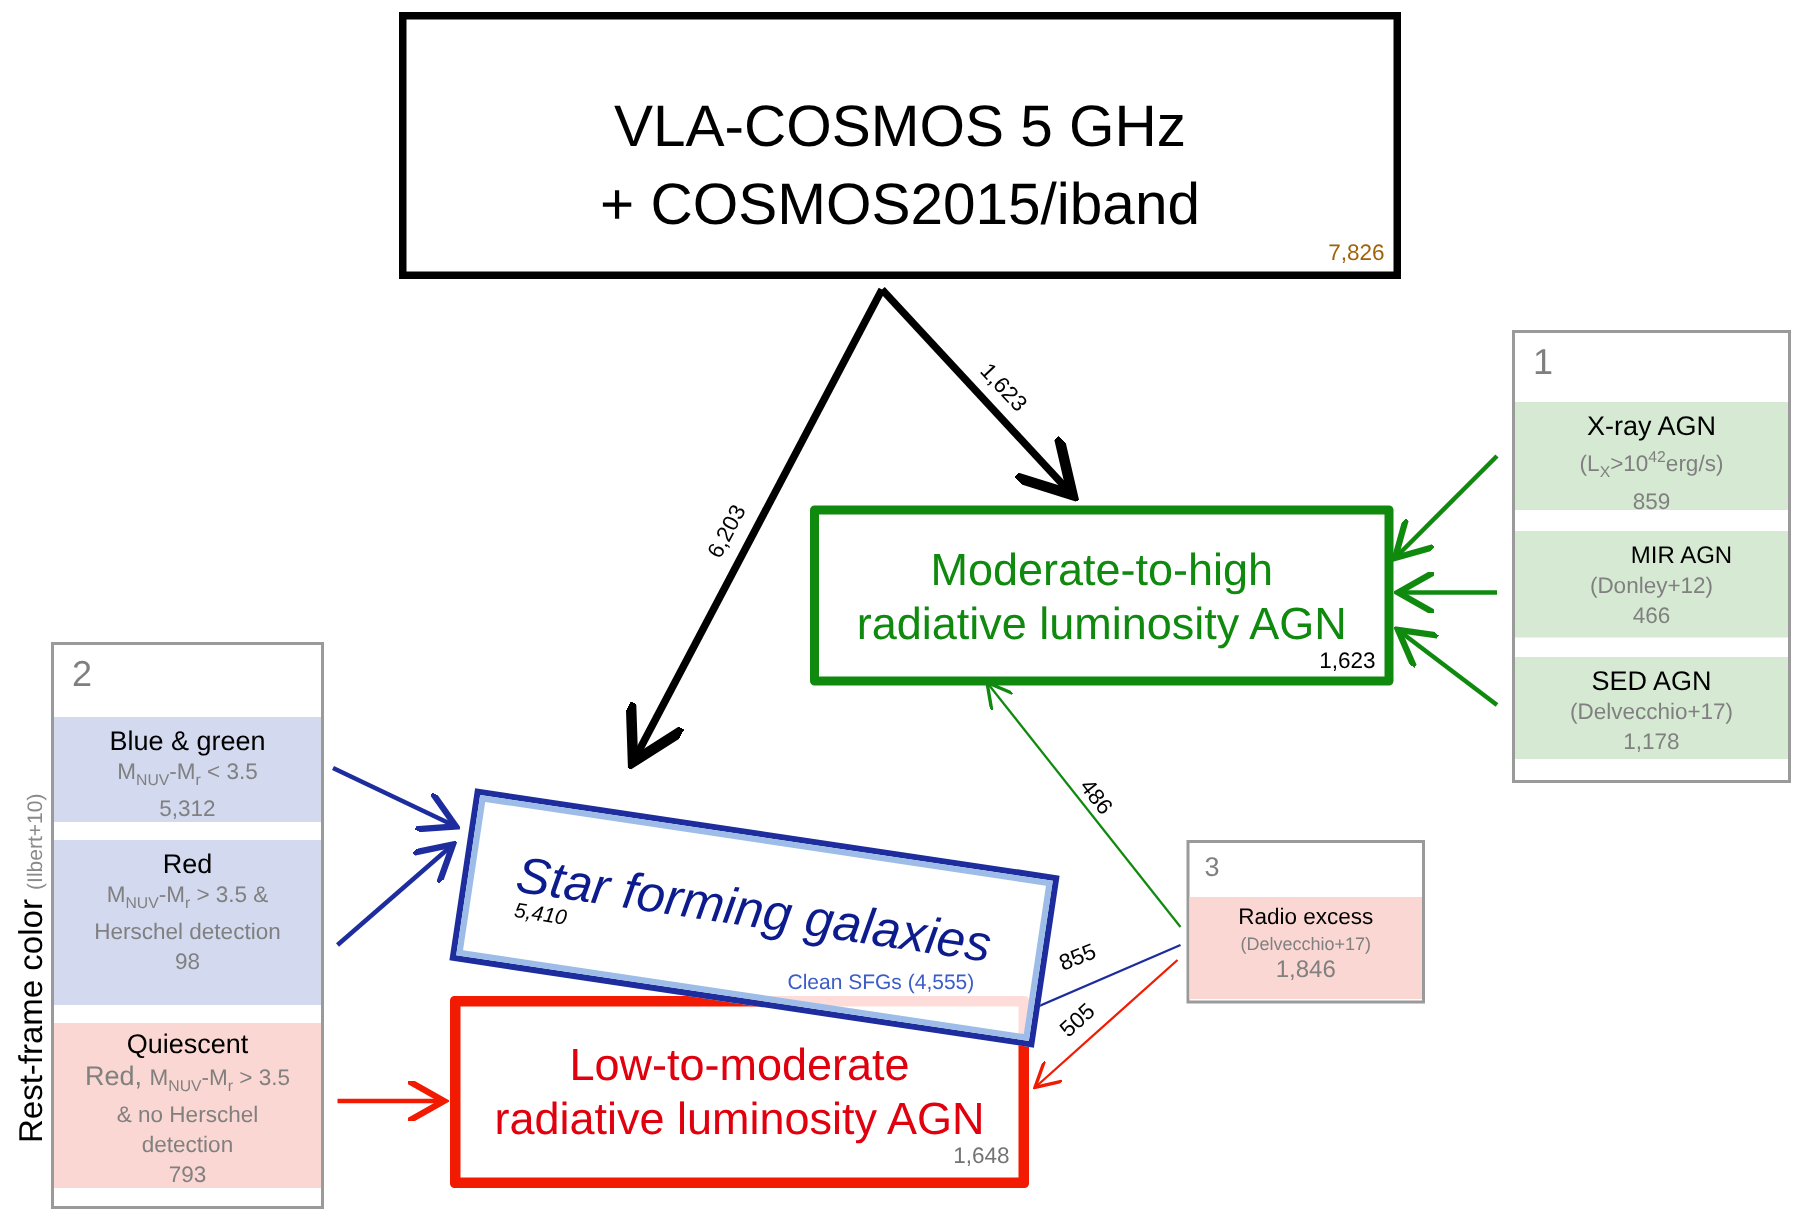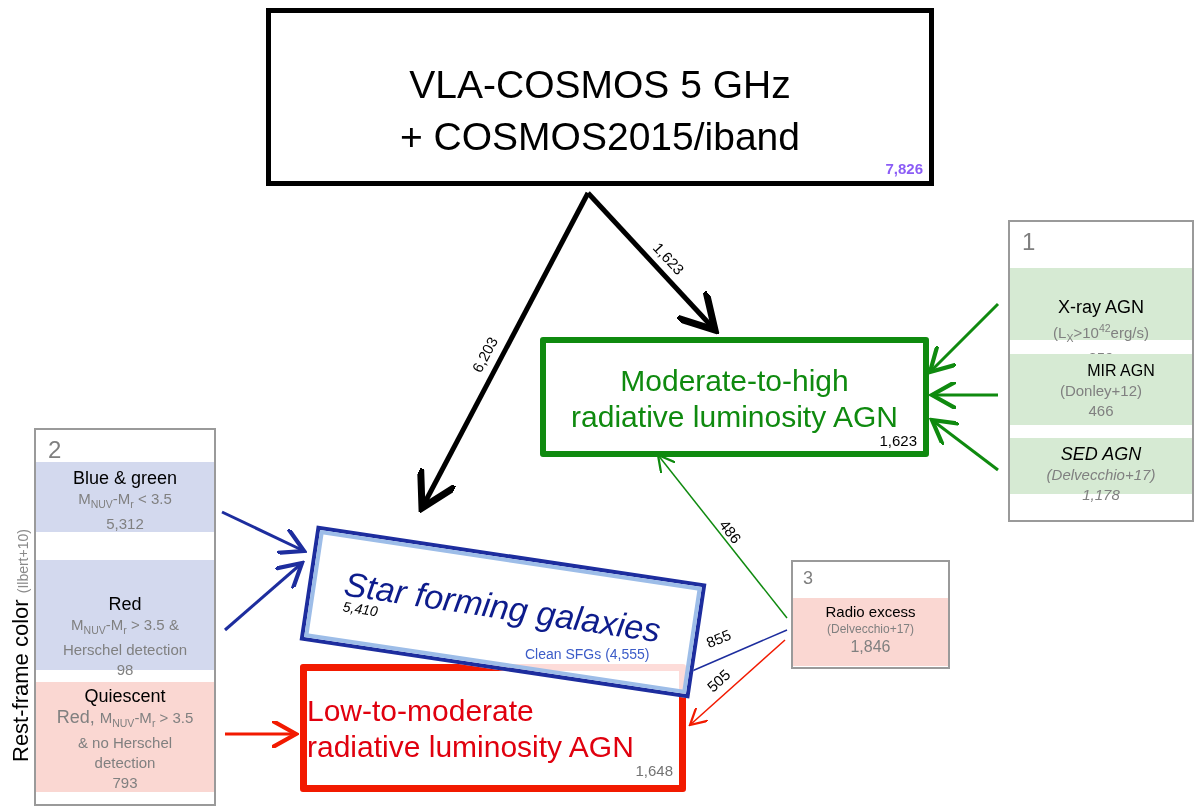--- a/index.html
+++ b/index.html
@@ -3,30 +3,30 @@
 <meta charset="utf-8">
 <style>
   html, body { margin:0; padding:0; background:#ffffff; }
   body { width:1200px; height:810px; position:relative; overflow:hidden; font-family:"Liberation Sans", sans-serif; }
   .abs { position:absolute; }
   svg.arrows { position:absolute; left:0; top:0; width:1200px; height:810px; pointer-events:none; }
 
   
   #src-box { left:266px; top:8px; width:668px; height:178px; border:5px solid #000; box-sizing:border-box; background:#fff; }
   #src-title { position:absolute; left:0; right:0; top:46px; text-align:center; font-size:39px; line-height:52px; color:#000; }
-  #src-count { position:absolute; right:6px; bottom:4px; font-size:15px; color:#8b5cf6;font-weight:bold; }
+  #src-count { position:absolute; right:6px; bottom:4px; font-size:15px; color:#a16207; }
 
   
   #hlagn-box { left:540px; top:337px; width:389px; height:120px; border:6px solid #0f8a0f; border-radius:3px; box-sizing:border-box; background:#fff; }
   #hlagn-title { position:absolute; left:0; right:0; top:20px; text-align:center; font-size:30px; line-height:36px; color:#0f8a0f; }
   #hlagn-count { position:absolute; right:6px; bottom:2px; font-size:15px; color:#000; }
 
   
   #lmagn-box { left:300px; top:664px; width:386px; height:128px; border:7px solid #f21a00; border-radius:3px; box-sizing:border-box; background:#fff; }
-  #lmagn-title { position:absolute; left:0; right:0; top:22px; font-size:30px; line-height:36px; color:#e0000e; }
+  #lmagn-title { position:absolute; left:0; right:0; top:22px; text-align:center; font-size:30px; line-height:36px; color:#e0000e; }
   #lmagn-count { position:absolute; right:6px; bottom:6px; font-size:15px; color:#737373; }
 
   
   #sfg-box { left:306px; top:554px; width:394px; height:116px; transform:rotate(8.5deg); transform-origin:center; box-sizing:border-box; border:4px solid #1d2d9e; outline:4px solid #9dbde8; outline-offset:-8px; background:rgba(255,255,255,0.85); }
   #sfg-title { position:absolute; left:32px; top:30px; font-size:34px; color:#0d1c8c; font-style:italic; }
   #sfg-count { position:absolute; left:34px; top:64px; font-size:14px; color:#000; font-style:italic; }
   #sfg-clean { left:525px; top:646px; font-size:14px; color:#3c5cc8; }
 
   
   .panel { background:#fff; border:2px solid #9a9a9a; box-sizing:border-box; }
@@ -124,45 +124,45 @@
 
 <div id="sfg-box" class="abs">
   <div id="sfg-title">Star forming galaxies</div>
   <div id="sfg-count">5,410</div>
 </div>
 <div id="sfg-clean" class="abs">Clean SFGs (4,555)</div>
 
 <div id="panel1" class="abs panel">
   <div class="panel-num">1</div>
   <div class="cell green-cell" style="top:46px;height:72px;">
-    <div class="t" style="padding-top:6px;margin-top:23px;">X-ray AGN</div>
+    <div class="t" style="padding-top:6px;">X-ray AGN</div>
     <div class="s"><span>(L</span><sub>X</sub><span>&gt;10</span><sup>42</sup><span>erg/s)</span></div>
     <div class="s">859</div>
   </div>
   <div class="cell green-cell" style="top:132px;height:71px;">
     <div class="t" style="padding-top:6px;font-size:16px;margin-left:40px;">MIR AGN</div>
     <div class="s">(Donley+12)</div>
     <div class="s">466</div>
   </div>
-  <div class="cell green-cell" style="top:216px;height:56px;font-style:italic;">
+  <div class="cell green-cell" style="top:216px;height:68px;">
     <div class="t" style="padding-top:6px;">SED AGN</div>
     <div class="s">(Delvecchio+17)</div>
     <div class="s">1,178</div>
   </div>
 </div>
 
 <div id="panel2" class="abs panel">
   <div class="panel-num">2</div>
-  <div class="cell blue-cell" style="top:32px;height:70px;">
+  <div class="cell blue-cell" style="top:48px;height:70px;">
     <div class="t" style="padding-top:6px;">Blue &amp; green</div>
     <div class="s"><span>M</span><sub>NUV</sub><span>-M</span><sub>r</sub><span> &lt; 3.5</span></div>
     <div class="s">5,312</div>
   </div>
   <div class="cell blue-cell" style="top:130px;height:110px;">
-    <div class="t" style="padding-top:6px;margin-top:28px;">Red</div>
+    <div class="t" style="padding-top:6px;">Red</div>
     <div class="s"><span>M</span><sub>NUV</sub><span>-M</span><sub>r</sub><span> &gt; 3.5 &amp;</span></div>
     <div class="s">Herschel detection</div>
     <div class="s">98</div>
   </div>
   <div class="cell red-cell" style="top:252px;height:110px;">
     <div class="t" style="padding-top:4px;">Quiescent</div>
     <div class="s"><span style="font-size:18px;">Red, </span><span>M</span><sub>NUV</sub><span>-M</span><sub>r</sub><span> &gt; 3.5</span></div>
     <div class="s">&amp; no Herschel</div>
     <div class="s">detection</div>
     <div class="s">793</div>

